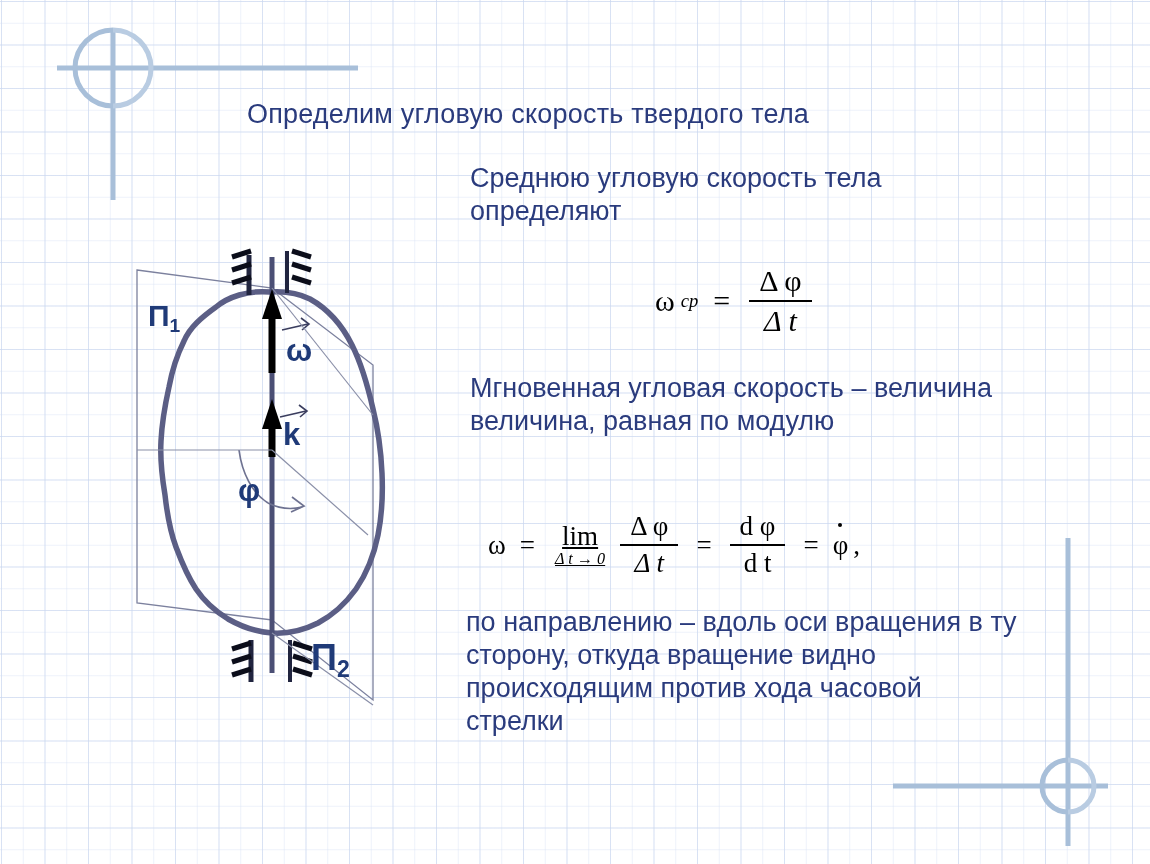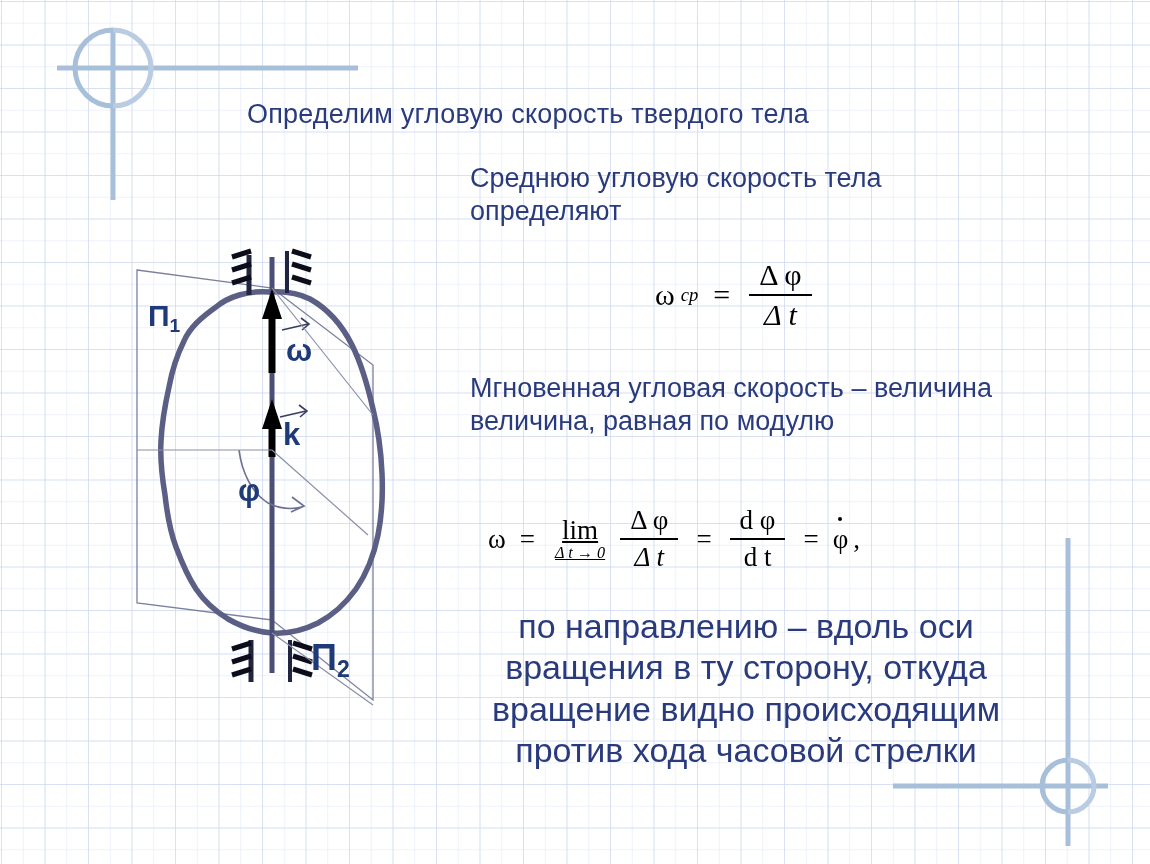--- a/index.html
+++ b/index.html
@@ -56,24 +56,23 @@
   #para-instant {
     left: 470px;
     top: 372px;
     font-size: 27px;
     width: 545px;
     white-space: normal;
   }
   #para-direction {
     left: 466px;
     top: 606px;
-    font-size: 34px;
+    font-size: 27px;
     width: 560px;
     white-space: normal;
-    text-align: center;
   }
 
   
   .formula {
     position: absolute;
     color: #000000;
     font-family: "Liberation Serif", serif;
   }
   #formula-average {
     left: 655px;
@@ -91,21 +90,21 @@
     align-items: center;
     gap: 5px;
   }
   .sym { font-family: "Liberation Serif", serif; }
   .op { margin: 0 9px; }
   .frac {
     display: inline-flex;
     flex-direction: column;
     align-items: center;
     vertical-align: middle;
-    margin: 3px 4px;
+    margin: 9px 4px;
   }
   .frac .num { padding: 0 10px 2px 10px; }
   .frac .bar {
     display: block;
     width: 100%;
     height: 2px;
     background: #000;
   }
   .frac .den { padding: 2px 10px 0 10px; }
   .limwrap {

